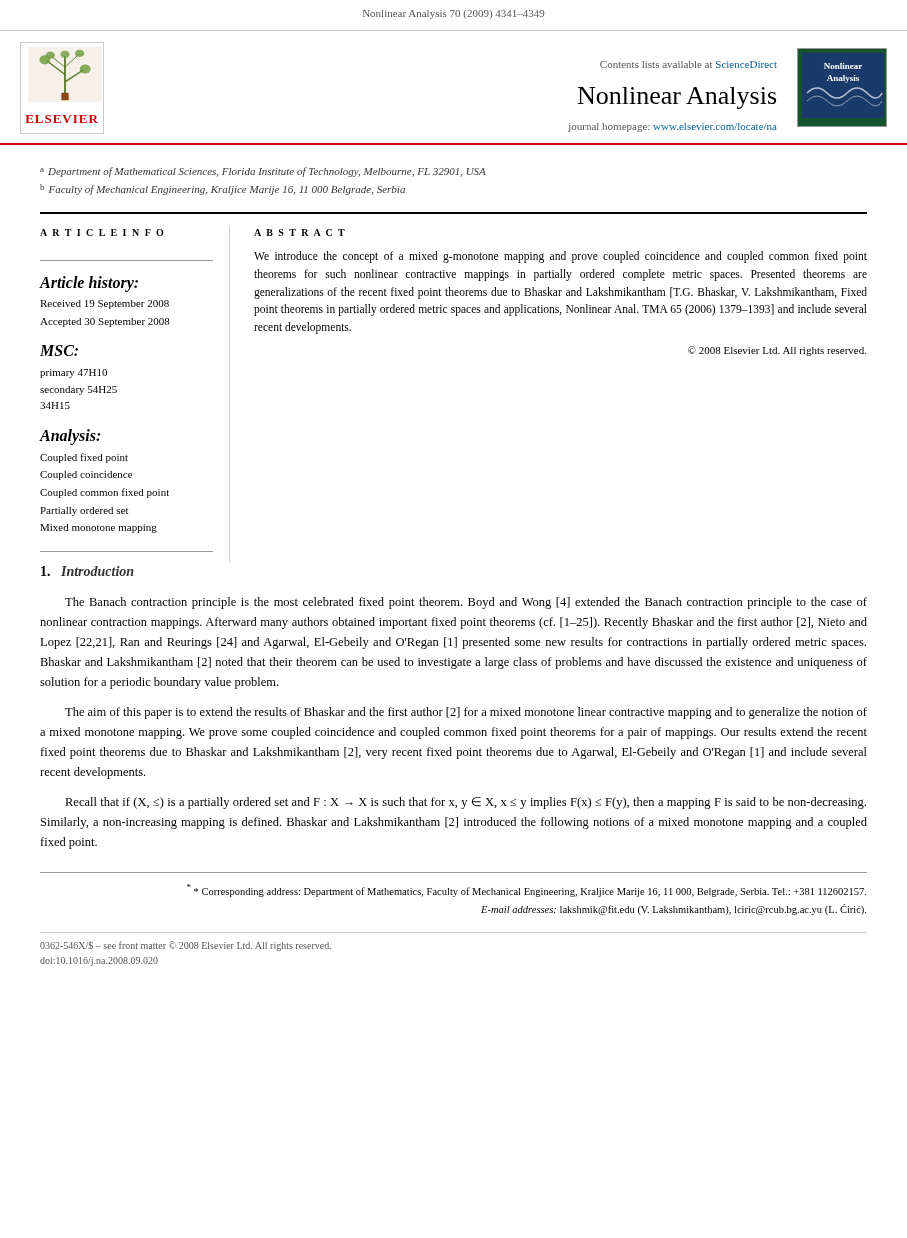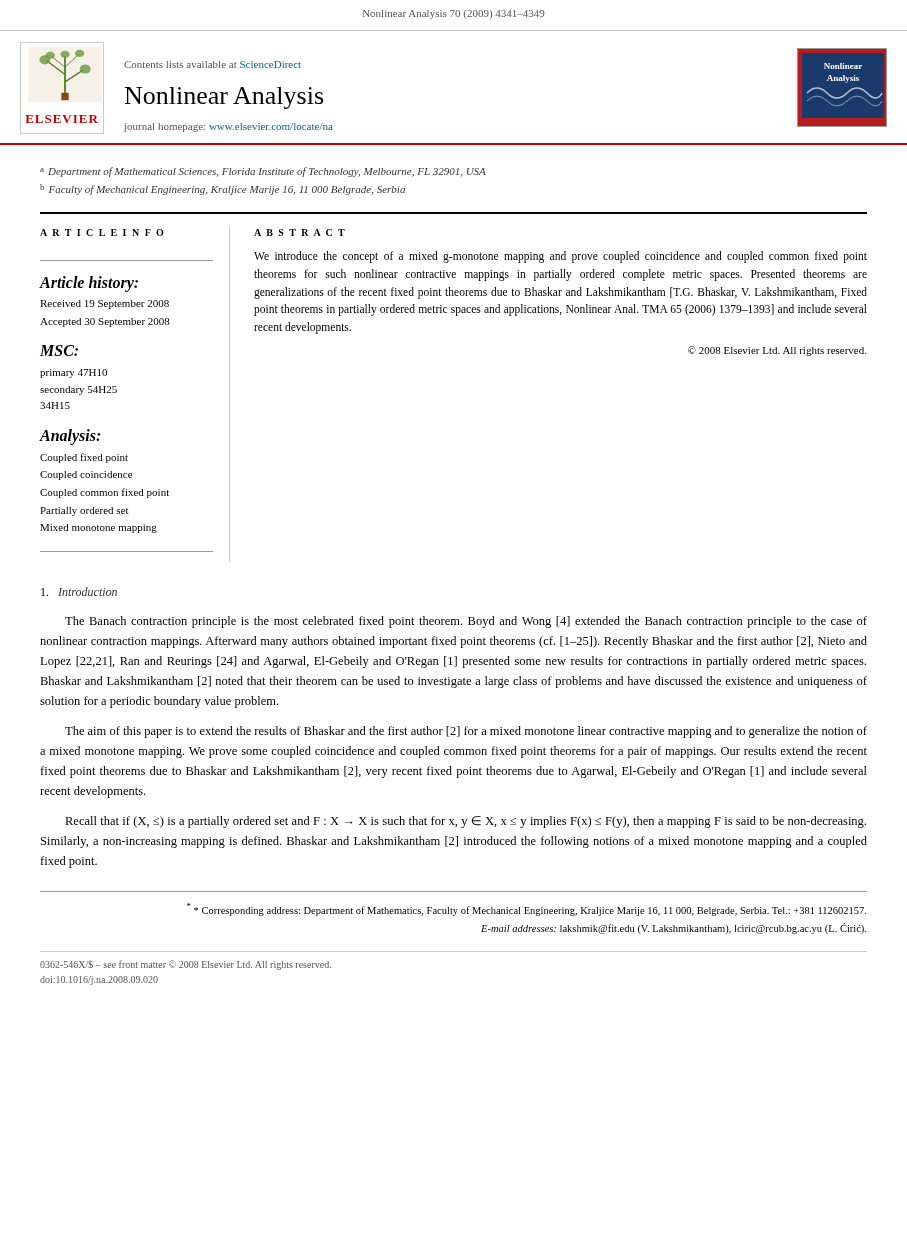--- a/index.html
+++ b/index.html
@@ -50,21 +50,21 @@
     .elsevier-text {
       font-size: 13px;
       font-weight: bold;
       color: #c00;
       text-align: center;
       letter-spacing: 1px;
       margin-top: 2px;
     }
     .journal-center {
       flex: 1;
-      text-align: left;
+      text-align: right;
       margin-top: 16px;
     }
     .contents-line {
       font-size: 11px;
       color: #555;
       margin-bottom: 4px;
     }
     .sciencedirect-link {
       color: #00639b;
       text-decoration: none;
@@ -86,21 +86,21 @@
       text-decoration: none;
     }
     .journal-logo-right {
       width: 90px;
       flex-shrink: 0;
       margin-left: 20px;
     }
     .journal-logo-box {
       border: 1px solid #999;
       padding: 4px;
-      background: #b91c1c;
+      background: #14532d;
       color: #fff;
       text-align: center;
       font-size: 10px;
       font-weight: bold;
     }
     
     .main-content {
       padding: 18px 40px 20px 40px;
     }
     
@@ -195,23 +195,22 @@
       line-height: 1.55;
       text-align: justify;
     }
     .copyright {
       font-size: 11px;
       text-align: right;
       margin-top: 6px;
     }
     
     .section-title {
-      font-size: 12px;
-      font-weight: normal;
-      margin-top: 22px;
+      font-size: 14px;
+      font-weight: bold;
       margin-bottom: 10px;
       color: #000;
     }
     .section-title-italic {
       font-style: italic;
       color: #333;
     }
     .body-paragraph {
       font-size: 12.5px;
       line-height: 1.6;

